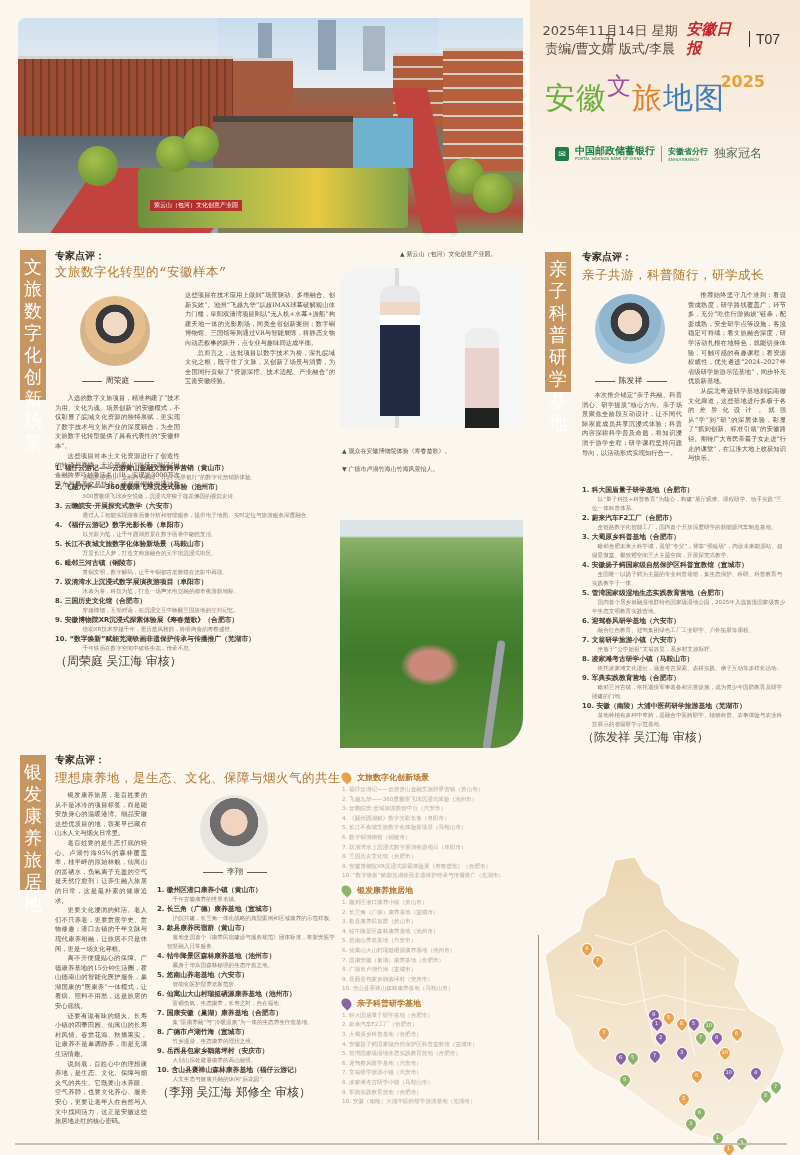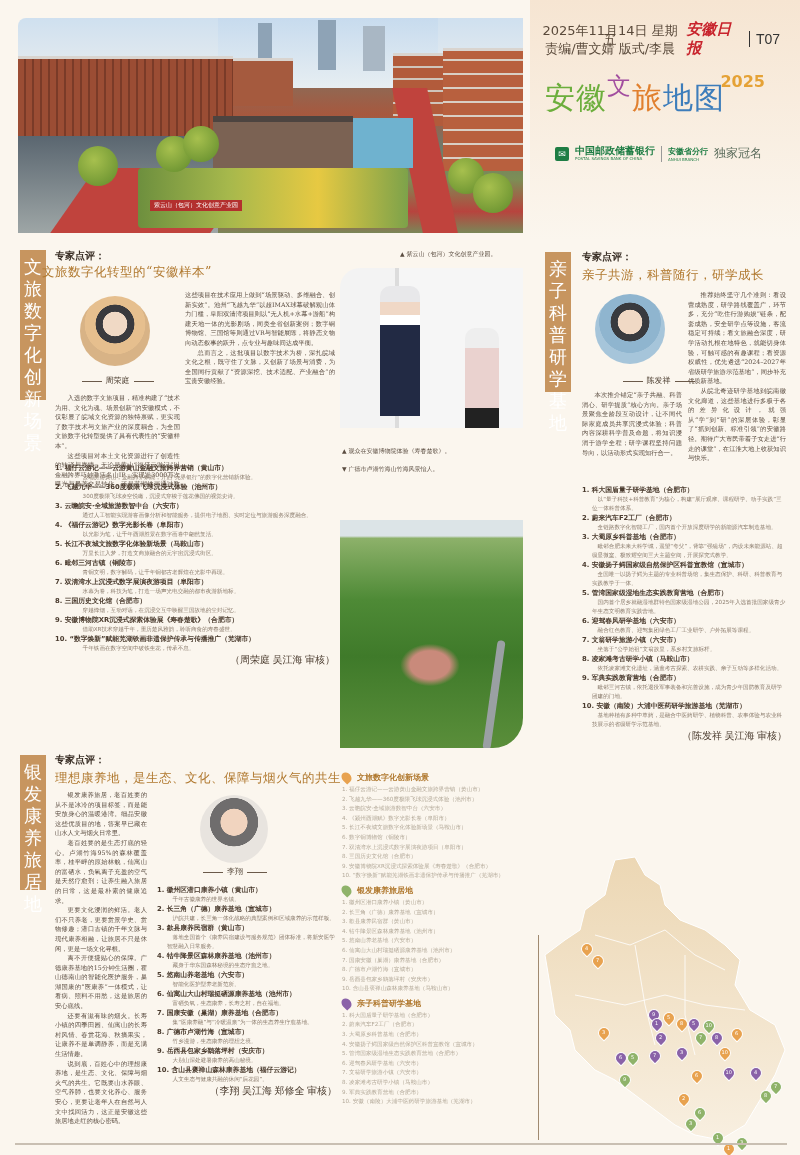--- a/index.html
+++ b/index.html
@@ -45,21 +45,21 @@
   .expert-title{font-size:12.5px;color:#b0782e;letter-spacing:0.5px;}
   .avatar{width:70px;height:70px;border-radius:50%;background:radial-gradient(circle at 50% 40%,#f0d9c5 0 22%,#3a3a3e 23% 35%,#e6bf8e 36% 55%,#d8b386 56%);}
   .avatar.blue{background:radial-gradient(circle at 50% 40%,#f0d9c5 0 22%,#383a3e 23% 35%,#8fb5cf 36% 56%,#a6c5da 57%);}
   .avatar.gray{background:radial-gradient(circle at 50% 40%,#f1d4bf 0 25%,#6f6d6d 26% 45%,#e8e4df 46%);}
   .name{font-size:8px;color:#4c3e30;text-align:center;}
   .name:before,.name:after{content:"";display:inline-block;width:20px;height:1px;background:#6b5a4a;vertical-align:middle;margin:0 4px;}
   .body{font-size:6.3px;line-height:9.6px;color:#5a4c40;text-align:justify;text-indent:2em;}
   .list{font-family:"DejaVu Sans",sans-serif;}
   .li-t{font-size:6.8px;font-weight:bold;color:#4a3b2e;line-height:10px;}
   .li-d{font-size:5.6px;color:#8a7b6c;line-height:9px;padding-left:22px;text-indent:1em;}
-  .reviewer{font-family:Liberation Serif, serif;font-size:10px;color:#4a3b2e;text-align:right;}
+  .reviewer{font-family:Liberation Sans, sans-serif;font-size:12px;color:#4a3b2e;}
   .cap{font-size:6px;color:#5a4c40;}
   .photo-vr{left:340px;top:268px;width:183px;height:160px;border-radius:20px 0 0 0;overflow:hidden;background:linear-gradient(90deg,#f3f3f3 0 30%,#dcdcdc 30% 32%,#f6f6f6 32%);}
   .photo-mtn{left:340px;top:520px;width:183px;height:228px;border-radius:0 0 30px 0;overflow:hidden;background:linear-gradient(180deg,#dce4e7 0 7%,#8db16a 8%,#4e8a36 35%,#3f7a2a 60%,#5a8e3a 100%);}
   .map-wrap{left:535px;top:835px;width:255px;height:300px;}
   .legend-sec{font-family:"DejaVu Serif",serif;font-size:8px;color:#b0782e;font-weight:bold;display:flex;align-items:center;gap:6px;}
   .pin{width:9px;height:11px;border-radius:50% 50% 50% 0;transform:rotate(-45deg);display:inline-block;}
   .legend-li{font-family:"DejaVu Sans",sans-serif;font-size:5.6px;color:#b2a898;line-height:9.6px;}
   .mpin{position:absolute;width:12px;height:12px;border-radius:50% 50% 50% 0;transform:rotate(-45deg);border:1.5px solid #fff;box-sizing:border-box;}
   .mpin span{display:block;transform:rotate(45deg);font-family:"DejaVu Sans",sans-serif;font-size:5px;color:#fff;text-align:center;line-height:9px;}
 </style>
@@ -119,21 +119,21 @@
   <div class="vline"></div>
   <div>
     <div class="branch">安徽省分行</div>
     <div class="bank-en">ANHUI BRANCH</div>
   </div>
   <div class="title">独家冠名</div>
 </div>
 
 <div class="abs vlabel" style="left:20px;top:250px;height:150px;">文旅数字化创新场景</div>
 <div class="abs expert-tag" style="left:55px;top:249px;">专家点评：</div>
-<div class="abs expert-title" style="left:42px;top:264px;">文旅数字化转型的“安徽样本”</div>
+<div class="abs expert-title" style="left:55px;top:264px;font-family:Liberation Mono, monospace;">文旅数字化转型的“安徽样本”</div>
 <div class="abs avatar" style="left:80px;top:296px;"></div>
 <div class="abs name" style="left:55px;top:375px;width:125px;">周荣庭</div>
 <div class="abs" style="left:55px;top:393px;width:125px;">
   <p class="body" style="margin:0;">入选的数字文旅项目，精准构建了“技术为用、文化为魂、场景创新”的安徽模式，不仅彰显了皖域文化资源的独特禀赋，更实现了数字技术与文旅产业的深度耦合，为全国文旅数字化转型提供了具有代表性的“安徽样本”。</p>
   <p class="body" style="margin:0;height:38px;overflow:hidden;">这些项目对本土文化资源进行了创造性的转译与赓续。无论是黄山“福仔云游记”以金融跨界巧妙激活名山IP，实现近3000万次曝光与显著交易转化，还是芜湖铁画通过数字建构与虚拟体验成功“破圈”触达青年；无论是全寨（立夏）以“观众即演员”的沉浸戏剧重塑红色教育，还是《寿春楚歌》借XR技术让楚文化“可感可入”，其成功均根植于对安徽特有山水、历史与非遗资源的精准提炼，确保了技术应用有的放矢，而非空洞炫技。</p>
 </div>
 <div class="abs" style="left:185px;top:290px;width:150px;height:165px;overflow:hidden;">
   <p class="body" style="margin:0;text-indent:0;">这些项目在技术应用上做到“场景驱动、多维融合、创新实效”。池州“飞越九华”以超IMAX球幕破解观山体力门槛，阜阳双清湾项目则以“无人机+水幕+游船”构建天地一体的光影剧场，同类全省创新案例；数字铜博物馆、三国馆等则通过VR与智能展陈，将静态文物向动态叙事的跃升，点专业与趣味间达成平衡。</p>
   <p class="body" style="margin:0;">总而言之，这批项目以数字技术为桥，深扎皖域文化之根，既守住了文脉，又创新了场景与消费，为全国同行贡献了“资源深挖、技术适配、产业融合”的宝贵安徽经验。</p>
 </div>
@@ -141,21 +141,21 @@
 <div class="abs list" style="left:55px;top:463px;width:280px;">
   <div>
       <div class="li-t"><span>1.</span> <span>福仔云游记——云游黄山金融文旅跨界营销（黄山市）</span></div>
       <div class="li-d">云端赏游黄山，金融跨界赋能，开启“无界银行”的数字化营销新体验。</div>
     </div>
   <div>
       <div class="li-t"><span>2.</span> <span>飞越九华——360度极限飞球沉浸式体验（池州市）</span></div>
       <div class="li-d">300度极限飞球凌空悦瞰，沉浸式穿梭于莲花佛国的视觉史诗。</div>
     </div>
   <div>
-      <div class="li-t"><span>3.</span> <span>云瞻皖安·全域旅游数智中台（六安市）</span></div>
+      <div class="li-t"><span>3.</span> <span>云瞻皖安·开展探究式教学（六安市）</span></div>
       <div class="li-d">通过人工智能实现游客画像分析和智能服务，提供电子地图、实时定位与旅游服务深度融合。</div>
     </div>
   <div>
       <div class="li-t"><span>4.</span> <span>《福仔云游记》数字光影长卷（阜阳市）</span></div>
       <div class="li-d">以光影为笔，让千年西湖胜景在数字画卷中翩然复活。</div>
     </div>
   <div>
       <div class="li-t"><span>5.</span> <span>长江不夜城文旅数字化体验新场景（马鞍山市）</span></div>
       <div class="li-d">万里长江入梦，打造文商旅融合的元宇宙沉浸式街区。</div>
     </div>
@@ -191,21 +191,21 @@
 <div class="abs cap" style="left:342px;top:465px;">▼ 广德市卢湖竹海山竹海风景怡人。</div>
 <div class="abs photo-mtn">
   <div class="abs" style="left:55px;top:120px;width:70px;height:50px;background:radial-gradient(ellipse,#c98a7b 0 40%,transparent 60%);"></div>
   <div class="abs" style="left:150px;top:120px;width:8px;height:110px;background:#9aa0a3;border-radius:4px;transform:rotate(8deg);"></div>
 </div>
 
 <div class="abs vlabel" style="left:545px;top:252px;height:140px;">亲子科普研学基地</div>
 <div class="abs expert-tag" style="left:582px;top:250px;">专家点评：</div>
 <div class="abs expert-title" style="left:582px;top:267px;">亲子共游，科普随行，研学成长</div>
 <div class="abs avatar blue" style="left:595px;top:294px;"></div>
-<div class="abs name" style="left:606px;top:375px;width:105px;">陈发祥</div>
+<div class="abs name" style="left:578px;top:375px;width:105px;">陈发祥</div>
 <div class="abs" style="left:582px;top:390px;width:100px;height:86px;overflow:hidden;">
   <p class="body" style="margin:0;">本次推介锚定“亲子共融、科普润心、研学提质”核心方向。亲子场景聚焦全龄段互动设计，让不同代际家庭成员共享沉浸式体验；科普内容深耕科学普及命题，将知识浸润于游学全程；研学课程坚持问题导向，以活动形式实现知行合一。</p>
 </div>
 <div class="abs" style="left:688px;top:290px;width:98px;height:186px;overflow:hidden;">
   <p class="body" style="margin:0;">推荐始终坚守几个准则：看设营成熟度，研学路线覆盖广，环节多，充分“吃住行游购娱”链条，配套成熟，安全研学点等设施，客流稳定可持续；看文旅融合深度，研学活动扎根在地特色，就能切身体验，可触可感的有趣课程；看资源权威性，优先遴选“2024–2027年省级研学旅游示范基地”，同步补充优质新基地。</p>
   <p class="body" style="margin:0;">从皖北奇迹研学基地到皖南徽文化廊道，这些基地进行多极于各的差异化设计，就强从“学”到“研”的深层体验，彰显了“抓到创新、标准引领”的安徽路径。期待广大市民带着子女走进“行走的课堂”，在江淮大地上收获知识与快乐。</p>
 </div>
 
 <div class="abs list" style="left:582px;top:485px;width:205px;">
   <div>

